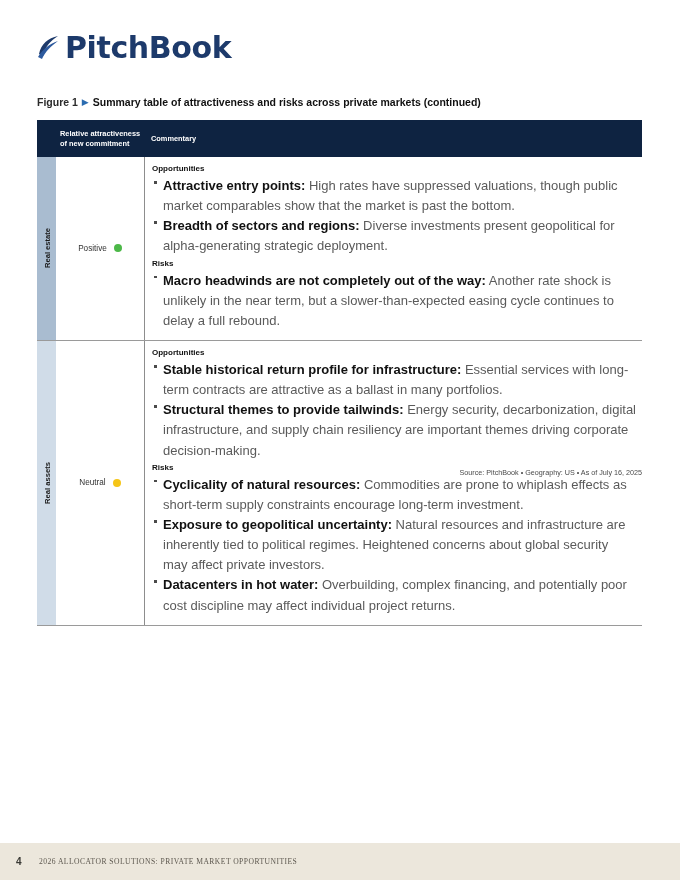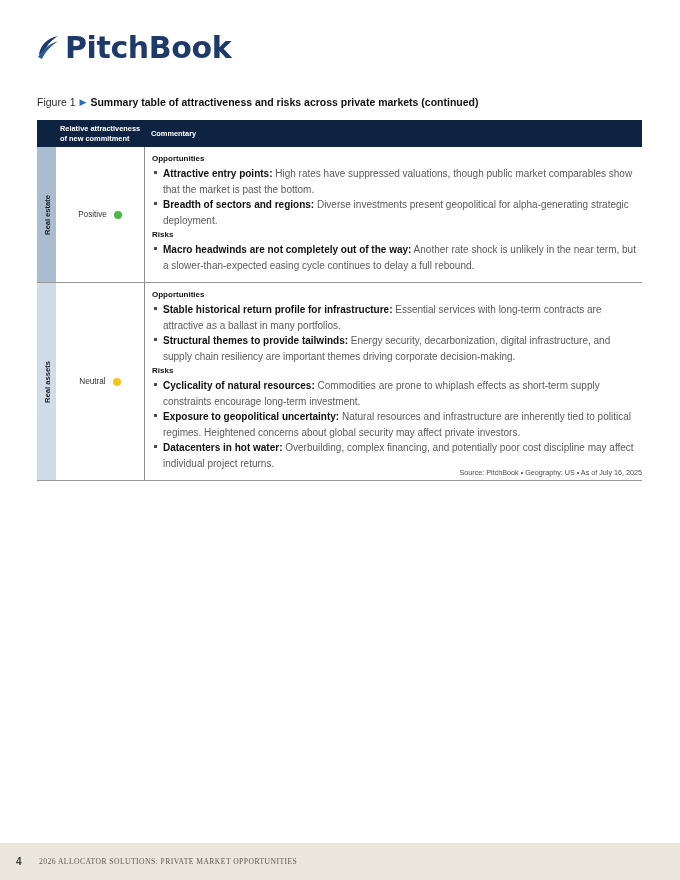--- a/index.html
+++ b/index.html
@@ -44,35 +44,35 @@
     position: absolute;
     left: 37px;
     top: 96px;
     font-size: 10.5px;
     color: #1a1a1a;
     white-space: nowrap;
     display: flex;
     align-items: baseline;
     gap: 4px;
   }
-  .fig-num { font-weight: 400; color: #2b2b2b; }
+  .fig-num { font-weight: 700; color: #2b2b2b; }
   .fig-arrow { color: #2b6cb0; font-size: 9px; position: relative; top:-1px;}
   .fig-name { font-weight: 700; color: #111111; }
 
   
   .table {
     position: absolute;
     left: 37px;
     top: 120px;
     width: 605px;
   }
   .thead {
     background: #0e2341;
     display: flex;
-    height: 27px;
+    height: 37px;
     align-items: center;
   }
   .th-spacer { width: 19px; flex: 0 0 19px; height: 100%; }
   .th-attract {
     width: 89px;
     flex: 0 0 89px;
     color: #ffffff;
     font-size: 7.4px;
     line-height: 1.35;
     font-weight: 600;
@@ -143,21 +143,21 @@
   }
   .sec-head.second { margin-top: 1px; }
   ul.bullets {
     list-style: none;
     margin: 0 0 2px 0;
     padding: 0;
   }
   ul.bullets li {
     position: relative;
     padding-left: 11px;
-    font-size: 10px;
+    font-size: 13px;
     line-height: 1.55;
     color: #5a5a5a;
     margin-bottom: 0px;
   }
   ul.bullets li::before {
     content: "";
     position: absolute;
     left: 2px;
     top: 5px;
     width: 2.6px;

